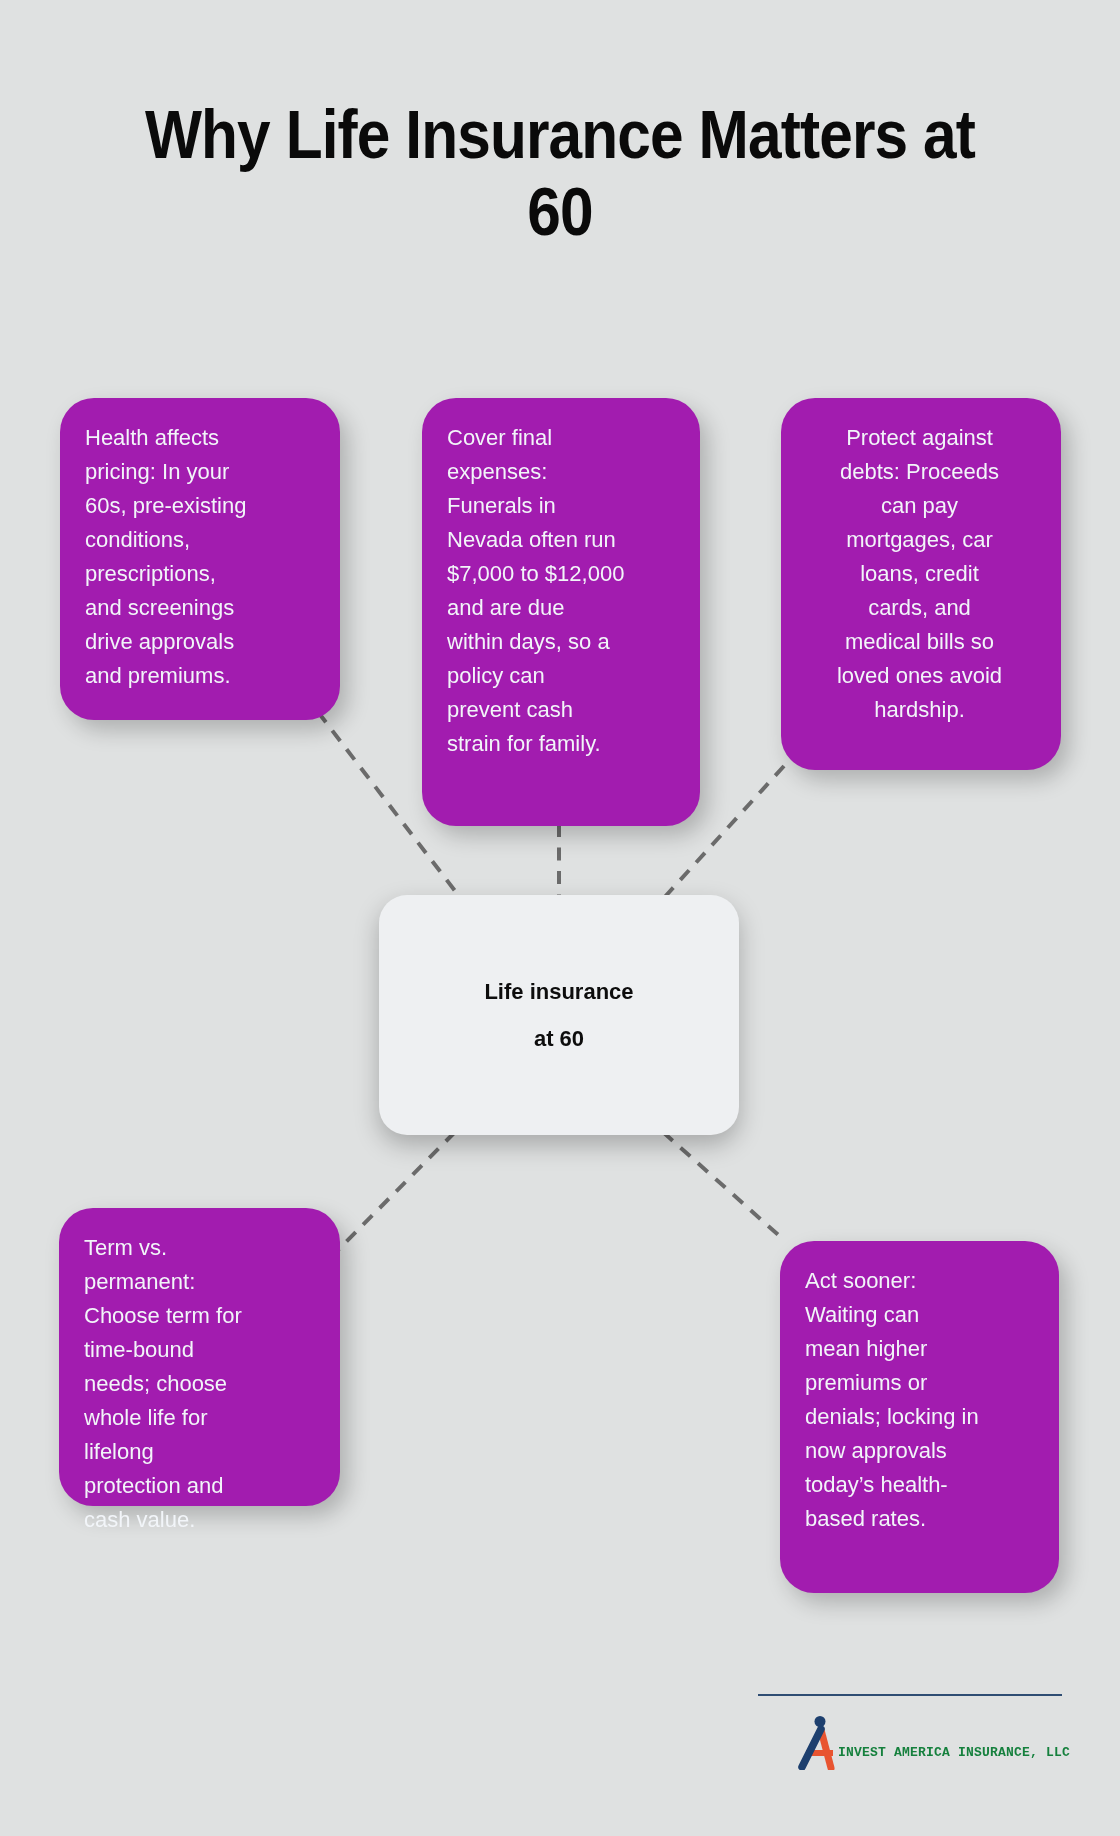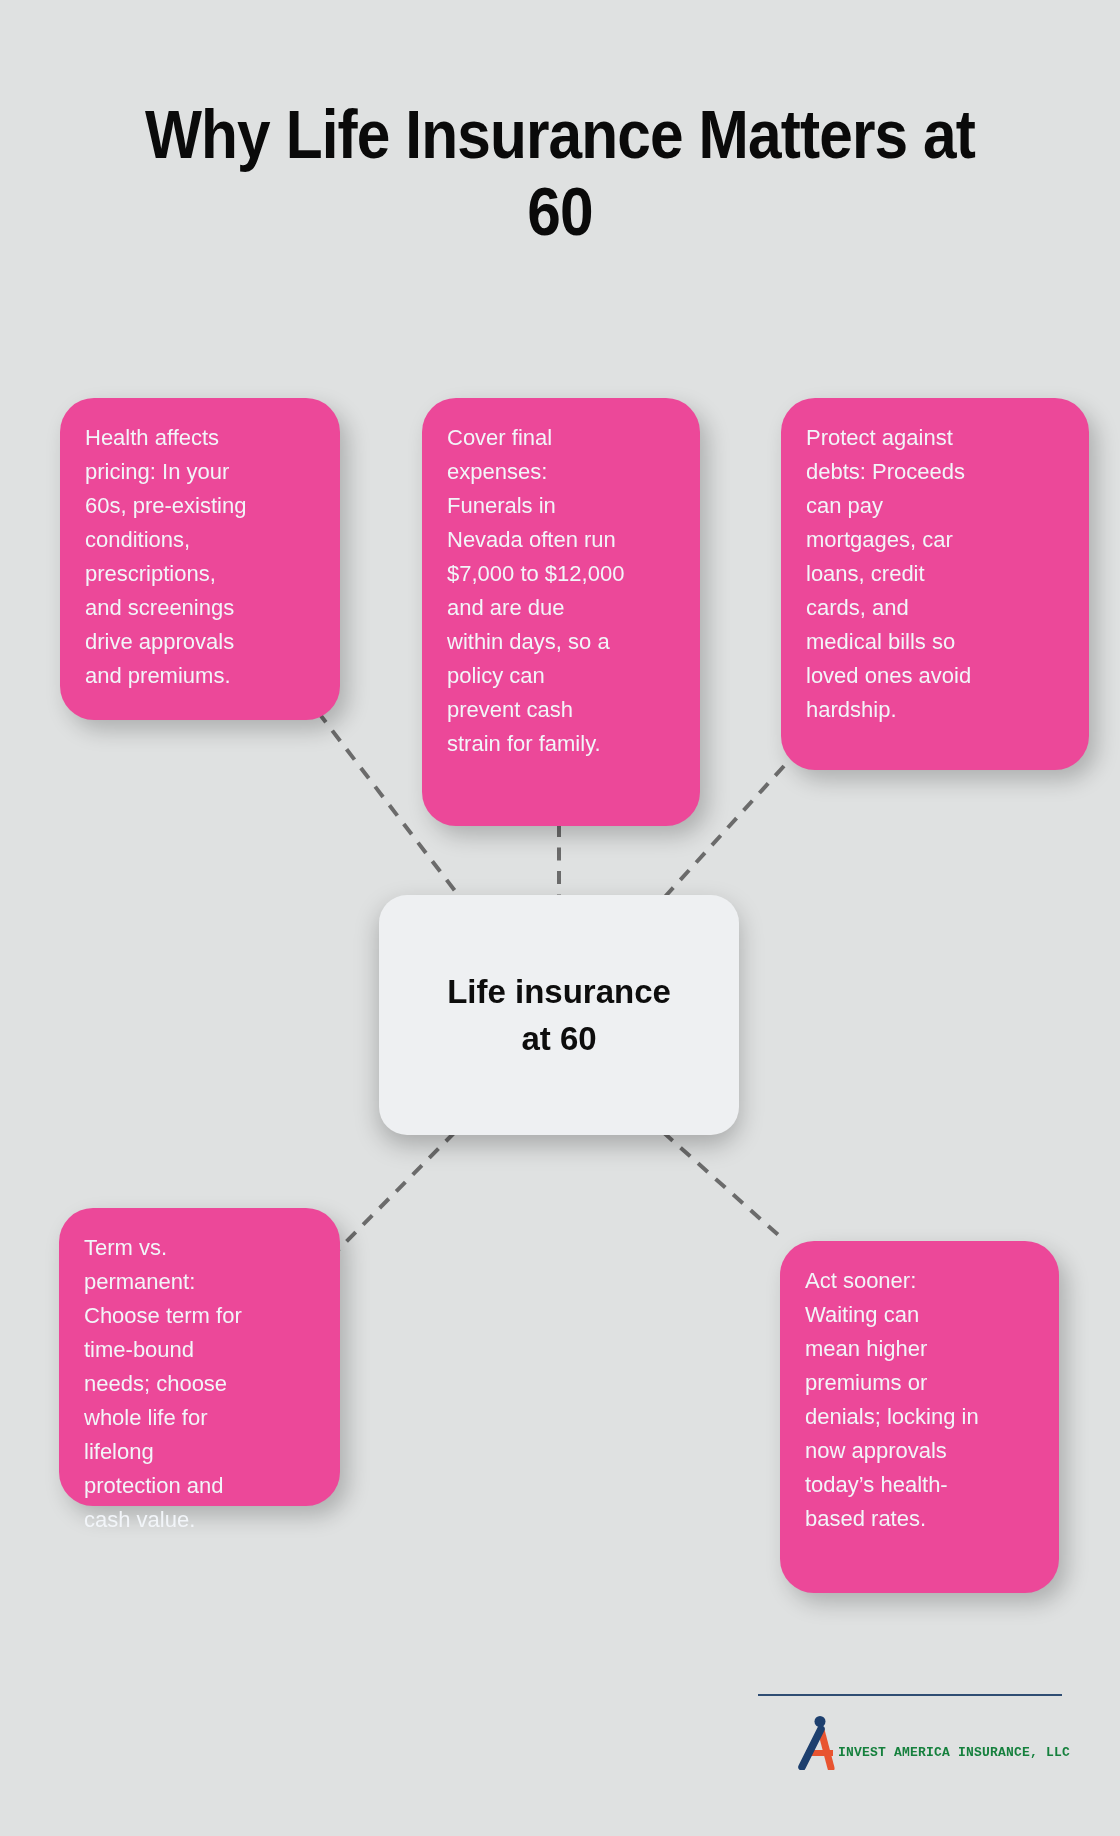--- a/index.html
+++ b/index.html
@@ -31,49 +31,49 @@
     width: 1120px; height: 1836px;
   }
   .connectors line {
     stroke: #6b6b6b;
     stroke-width: 4;
     stroke-dasharray: 13 10.5;
   }
 
   .node {
     position: absolute;
-    background: #ec4899;
+    background: #a21caf;
     border-radius: 34px;
     color: #f2f5f9;
     font-size: 22px;
     line-height: 34px;
     padding: 23px 28px 0 25px;
     box-sizing: border-box;
     box-shadow: 8px 10px 22px rgba(0,0,0,0.22);
   }
   .node-1 { left: 60px;  top: 398px;  width: 280px; height: 322px; }
   .node-2 { left: 422px; top: 398px;  width: 278px; height: 428px; }
-  .node-3 { left: 781px; top: 398px;  width: 308px; height: 372px; }
+  .node-3 { left: 781px; top: 398px;  width: 280px; height: 372px; text-align: center; }
   .node-4 { left: 59px;  top: 1208px; width: 281px; height: 298px; }
   .node-5 { left: 780px; top: 1206px; width: 279px; height: 352px; margin-top: 35px; }
 
   .center-node {
     position: absolute;
     left: 379px; top: 895px;
     width: 360px; height: 240px;
     background: #eef0f2;
     border-radius: 28px;
     box-shadow: 0 10px 24px rgba(0,0,0,0.25);
     display: flex;
     flex-direction: column;
     align-items: center;
     justify-content: center;
     text-align: center;
     color: #0d0d0d;
-    font-size: 33px;
+    font-size: 22px;
     font-weight: bold;
     line-height: 47px;
   }
 
   .brand-divider {
     position: absolute;
     left: 758px; top: 1694px;
     width: 304px; height: 0;
     border-top: 2px solid #2f4d73;
   }

